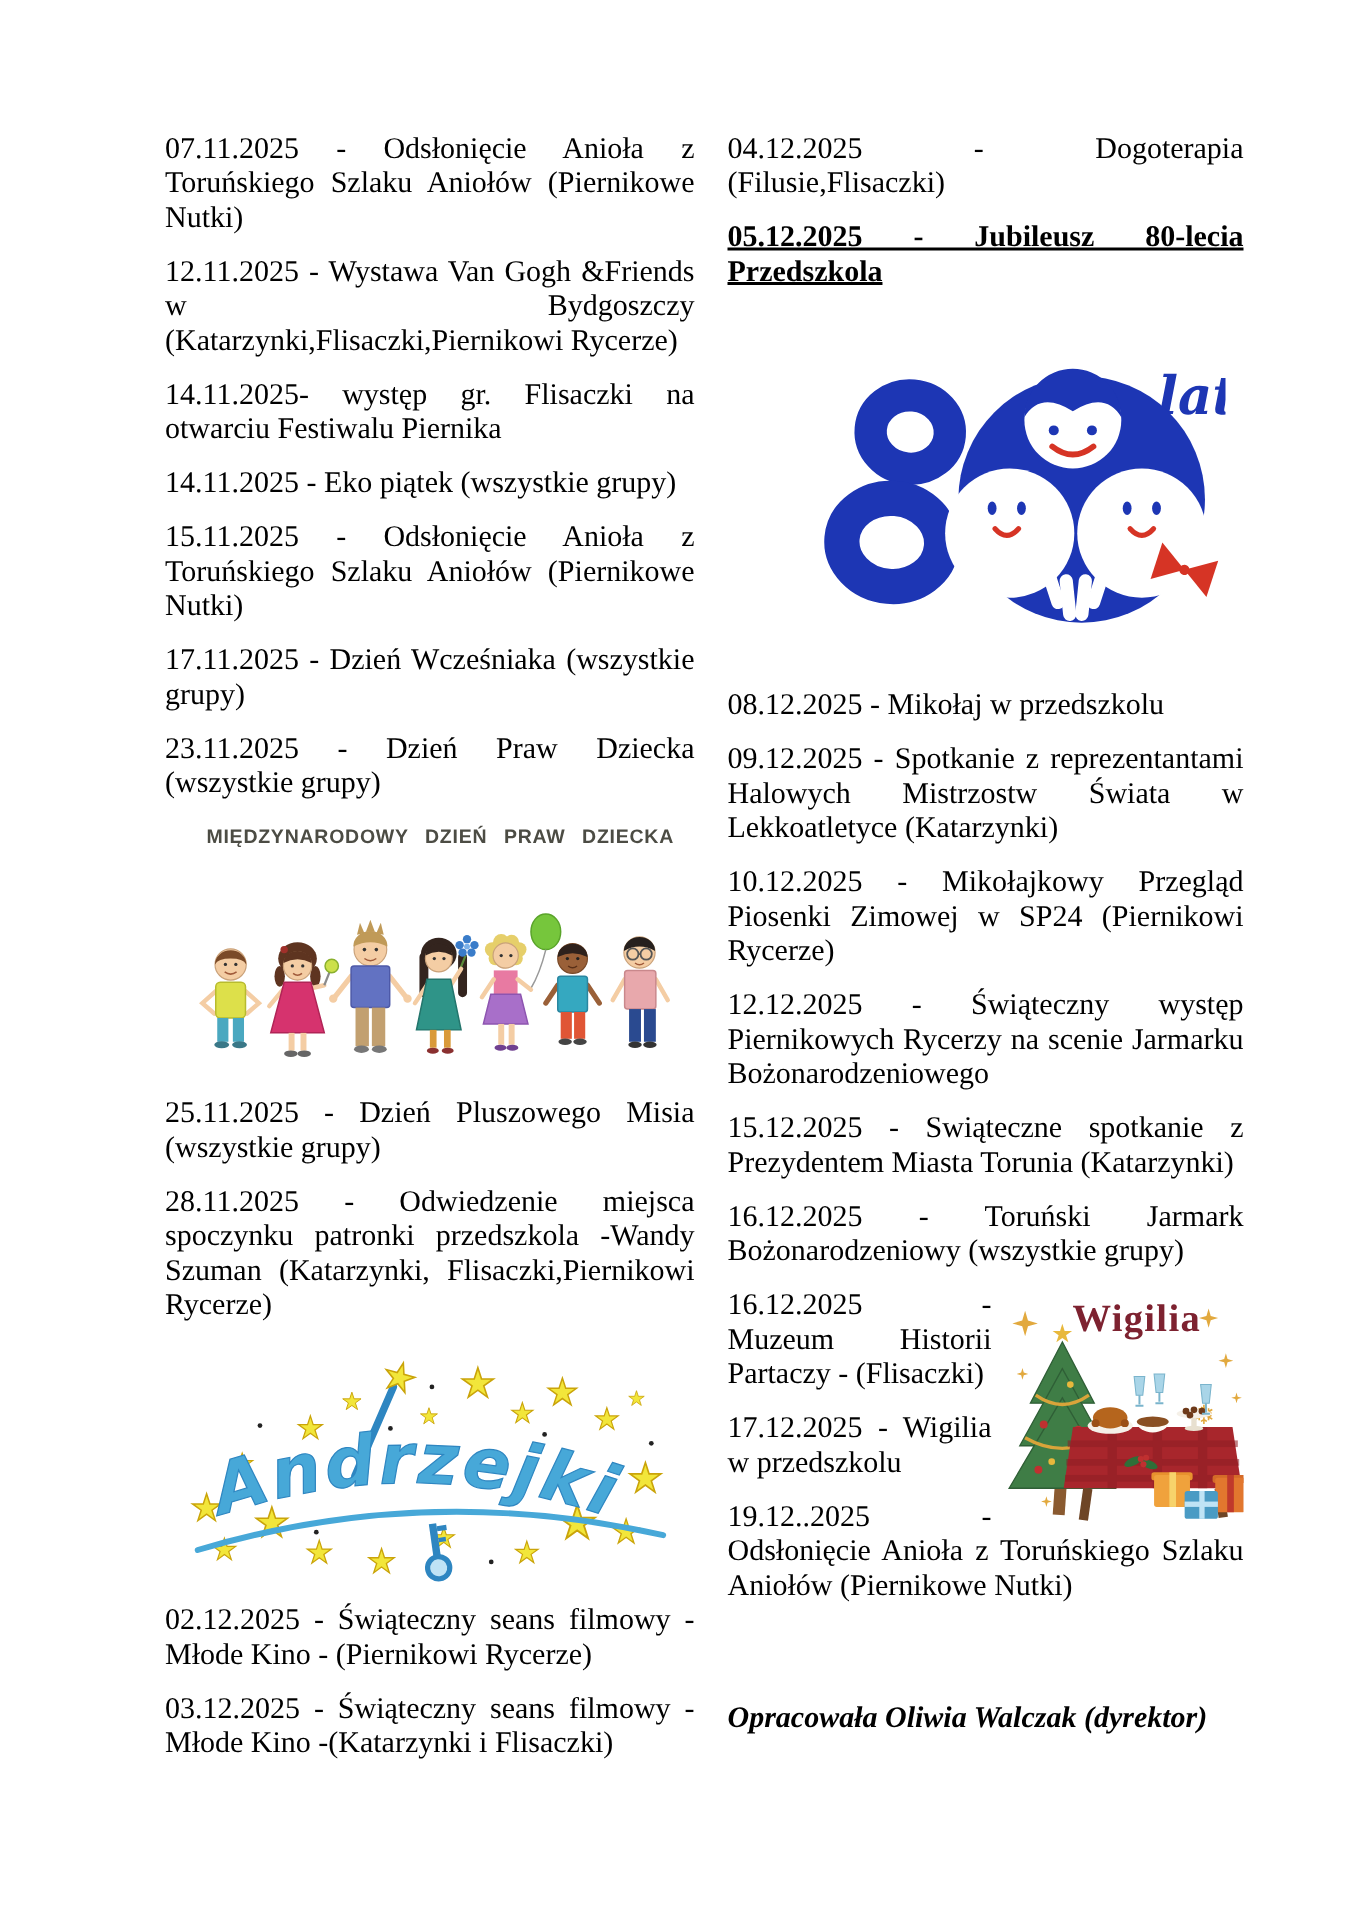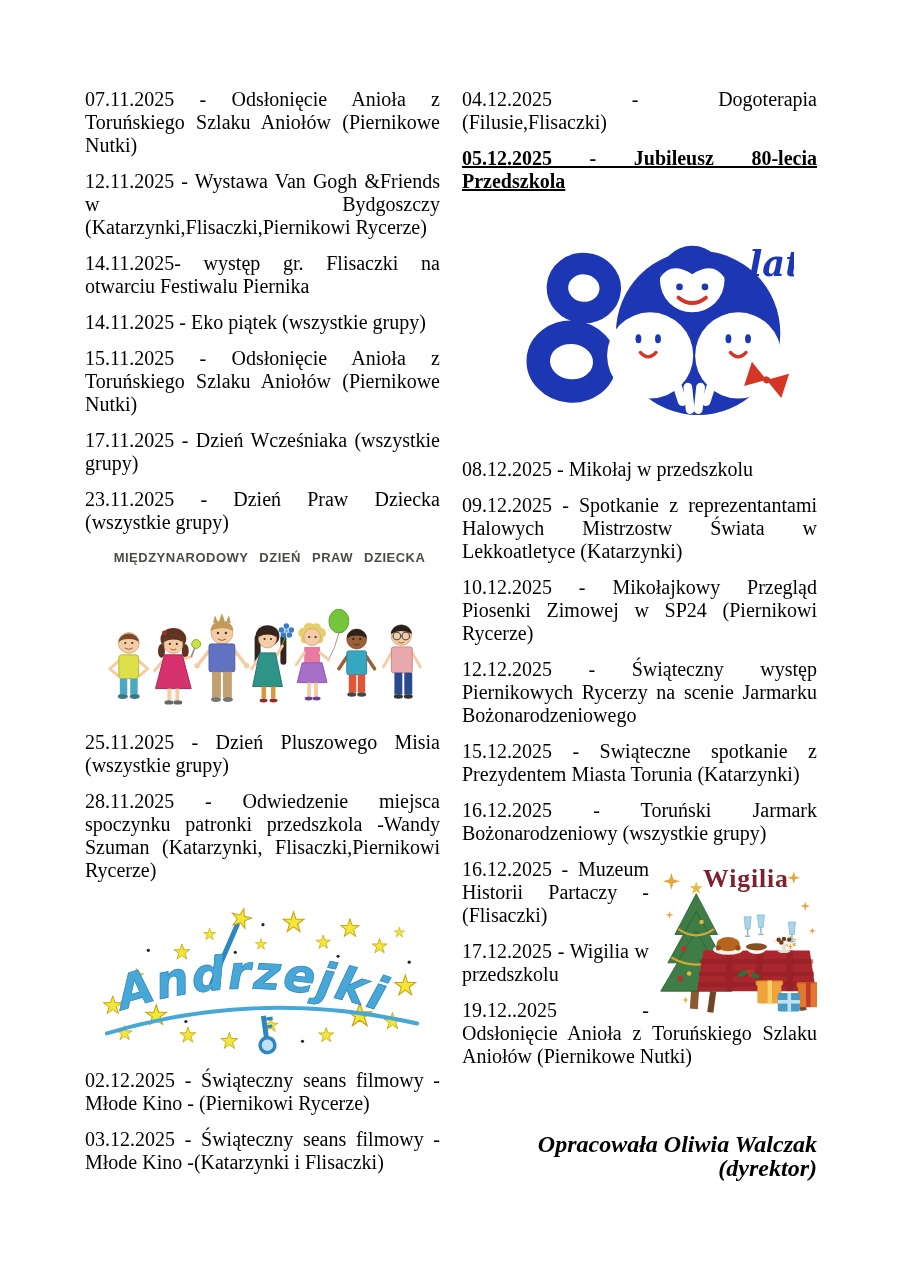--- a/index.html
+++ b/index.html
@@ -1,43 +1,43 @@
 <!DOCTYPE html>
 <html lang="pl"><head>
 <meta charset="utf-8">
 <style>
   html,body { margin:0; padding:0; background:#ffffff; }
   .page {
     position:relative; width:900px; height:1273px; background:#fff;
     font-family:"Liberation Serif", serif; font-size:20px; color:#000;
     overflow:hidden;
   }
-  .columns { display:flex; padding:88px 83px 0 85px; gap:22px; }
+  .columns { display:flex; padding:88px 83px 0 110px; gap:22px; }
   .col { width:355px; }
   p.event {
     margin:0 0 13px 0; line-height:23px; text-align:justify;
   }
   p.event.bold { font-weight:bold;text-decoration:underline; }
   
   .children-block { margin:2px 0 24px 0; }
   .children-title {
     font-family:"Liberation Sans", sans-serif; font-weight:bold;
     font-size:13px; letter-spacing:0.5px; word-spacing:7px;
     color:#4c4c44; text-align:center; line-height:22px; margin-left:14px;
   }
   .children-svg { display:block; margin:4px 0 0 16px; }
   
   .andrzejki-svg { display:block; margin:0 0 6px 4px; }
   
-  .logo-block { margin:38px 0 26px 58px; width:274px; }
+  .logo-block { margin:38px 12px 26px 58px; width:274px; }
   
   .wigilia-float { float:right; width:160px; height:156px; margin:2px 0 4px 8px; }
   .credit {
-    clear:both; margin-top:64px; text-align:right;
-    font-weight:bold; font-style:italic; font-size:24px; line-height:24px;
+    clear:both; margin-top:64px; 
+    font-weight:bold; font-style:italic; font-size:20px; line-height:24px;
   }
 </style>
 </head>
 <body>
 
 <div class="page">
   <div class="columns">
 
     <div class="col">
       <p class="event">07.11.2025 - Odsłonięcie Anioła z Toruńskiego Szlaku Aniołów (Piernikowe Nutki)</p>

